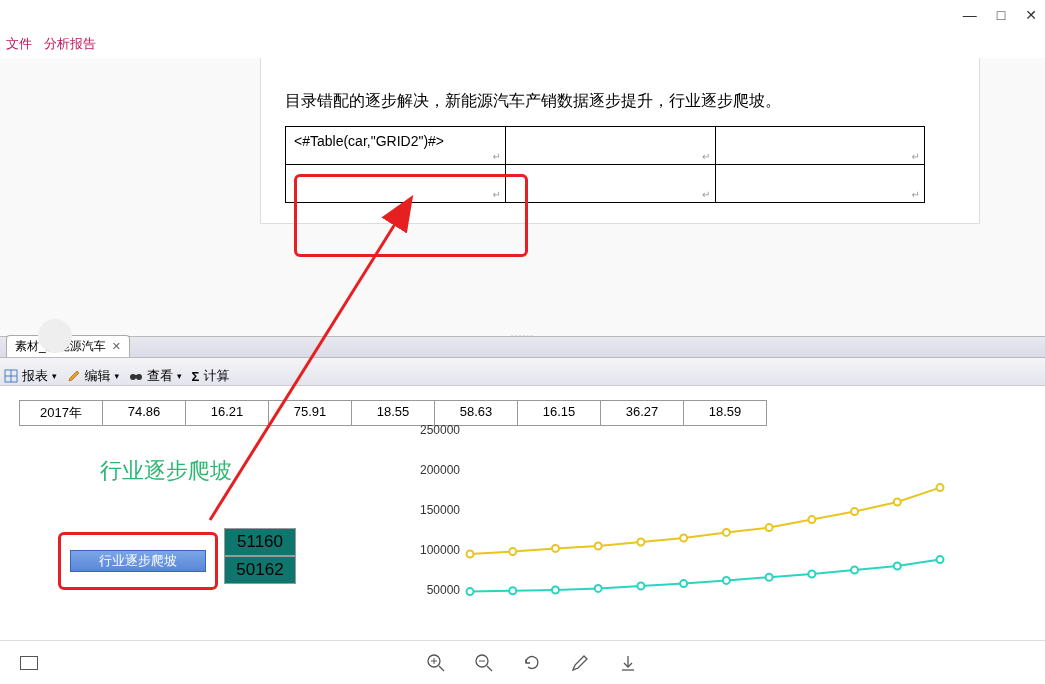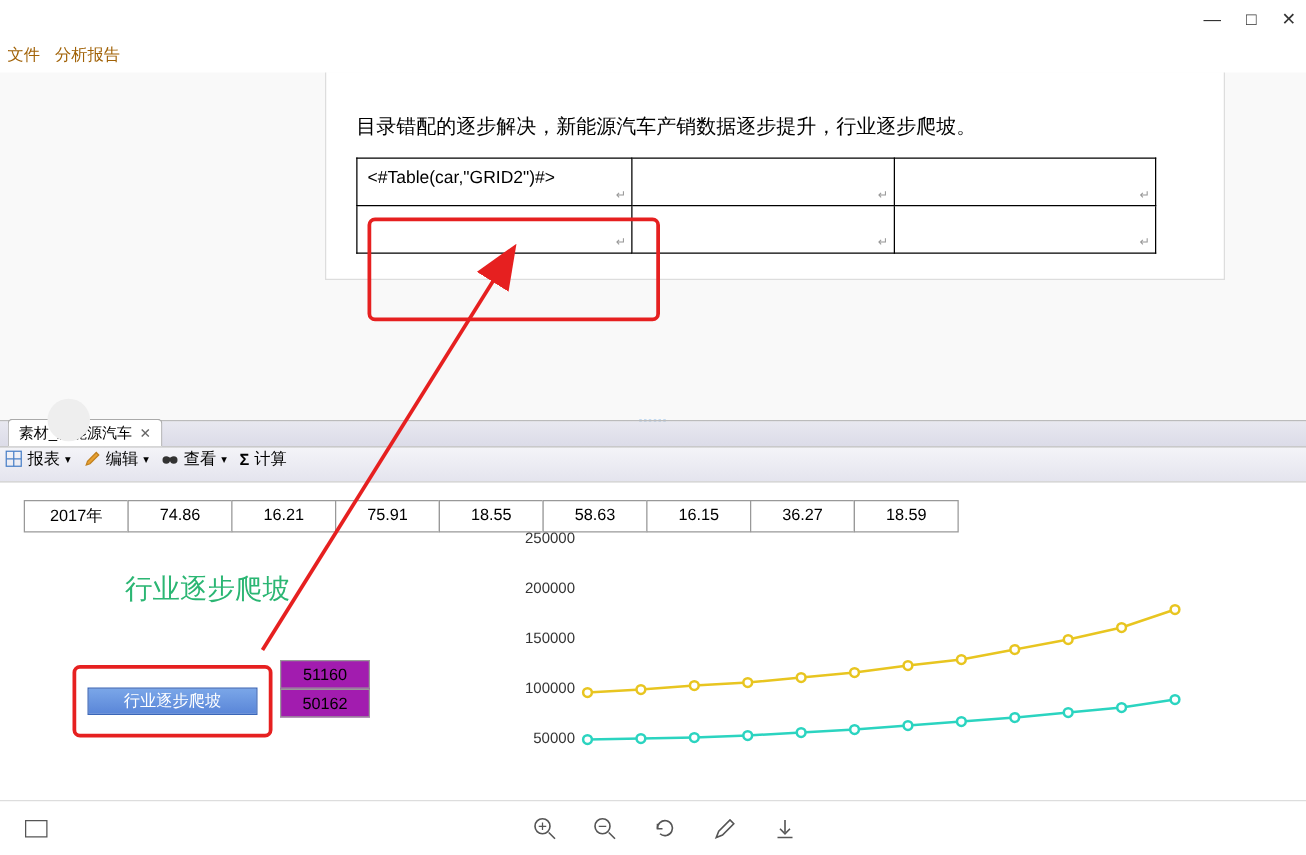--- a/index.html
+++ b/index.html
@@ -1,43 +1,43 @@
 <!DOCTYPE html>
 <html><head>
 <meta charset="utf-8">
 <style>
 *{margin:0;padding:0;box-sizing:border-box;font-family:"Microsoft YaHei",sans-serif}
 body{width:1045px;height:684px;background:#fff;overflow:hidden;position:relative}
 .titlebar{height:30px;display:flex;justify-content:flex-end;align-items:center;padding-right:8px;gap:20px}
 .titlebar span{font-size:14px;color:#333;cursor:pointer}
-.menubar{height:28px;display:flex;align-items:center;padding-left:6px;gap:12px;font-size:13px;color:#a16207}
+.menubar{height:28px;display:flex;align-items:center;padding-left:6px;gap:12px;font-size:13px;color:#be185d}
 .menubar span{cursor:pointer}
 .doc-area{height:278px;position:relative;overflow:hidden;background:#f9f9f9}
 .doc-page{position:absolute;left:260px;top:-10px;width:720px;background:#fff;border:1px solid #ddd;padding:20px 24px}
 .doc-text{font-size:16px;margin-bottom:14px}
 .tbl{border-collapse:collapse;width:640px}
 .tbl td{border:1px solid #000;padding:6px 8px;font-size:14px;vertical-align:top;height:38px;position:relative}
 .tbl td.tpl{width:220px}
 .ret{color:#999;font-size:10px;position:absolute;right:4px;bottom:2px}
 .highlight-box{position:absolute;border:3px solid #e62020;border-radius:6px;pointer-events:none}
 .hl1{left:294px;top:116px;width:234px;height:83px}
 .arrow-svg{position:absolute;left:200px;top:190px;pointer-events:none}
 .tabstrip{height:22px;background:linear-gradient(#e8e8f0,#dcdce8);border-top:1px solid #bbb;border-bottom:1px solid #bbb;display:flex;align-items:flex-end;padding-left:6px;position:relative}
 .tabstrip::before{content:"";position:absolute;left:38px;top:-18px;width:34px;height:34px;border-radius:50%;background:#eee}
 .tab{background:#fff;border:1px solid #aaa;border-bottom:none;border-radius:4px 4px 0 0;padding:2px 8px;font-size:12px;display:flex;align-items:center;gap:6px}
 .tab-close{color:#666;font-size:11px;cursor:pointer}
-.toolbar2{height:28px;background:linear-gradient(#f4f4f8,#e4e4ee);border-bottom:1px solid #ccc;display:flex;align-items:flex-start;padding-left:4px;gap:10px;font-size:13px}
+.toolbar2{height:28px;background:linear-gradient(#f4f4f8,#e4e4ee);border-bottom:1px solid #ccc;display:flex;align-items:flex-end;padding-left:4px;gap:10px;font-size:13px}
 .tb-item{display:flex;align-items:center;gap:4px;cursor:pointer}
 .ico{width:14px;height:14px;display:inline-block}
 .data-row{display:flex;margin-left:20px;margin-top:14px}
 .data-cell{border:1px solid #999;padding:3px 0;font-size:13px;text-align:center;width:84px;margin-left:-1px;background:#fff}
 .section-title{color:#2bb673;font-size:22px;margin:30px 0 0 100px}
 .mini-table{position:absolute;left:60px;top:528px}
 .mini-table .mrow{display:flex}
-.mini-table .mc{border:1px solid #999;padding:3px 0;font-size:13px;text-align:center;background:#a21caf}
+.mini-table .mc{border:1px solid #999;padding:3px 0;font-size:17px;text-align:center;background:#0f766e}
 .mc1{width:82px}.mc2{width:82px}.mc3{width:72px}
 .pickup-btn{position:absolute;left:70px;top:550px;width:136px;height:22px;background:linear-gradient(#7aa6e8,#5a86d8);border:1px solid #3a66b8;color:#fff;font-size:13px;display:flex;align-items:center;justify-content:center;cursor:pointer}
 .hl2{left:58px;top:532px;width:160px;height:58px}
 .chart{position:absolute;left:400px;top:420px;width:560px;height:180px}
 .bottombar{position:absolute;bottom:0;left:0;right:0;height:44px;border-top:1px solid #ddd;display:flex;align-items:center;padding:0 20px}
 .bb-left{width:18px;height:14px;border:1.5px solid #555}
 .bb-center{flex:1;display:flex;justify-content:center;gap:28px}
 .bb-ico{width:20px;height:20px;cursor:pointer;display:flex;align-items:center;justify-content:center}
 .dots{position:absolute;left:50%;top:332px;transform:translateX(-50%);color:#6aa6e0;font-size:8px;letter-spacing:1px}
 </style>

